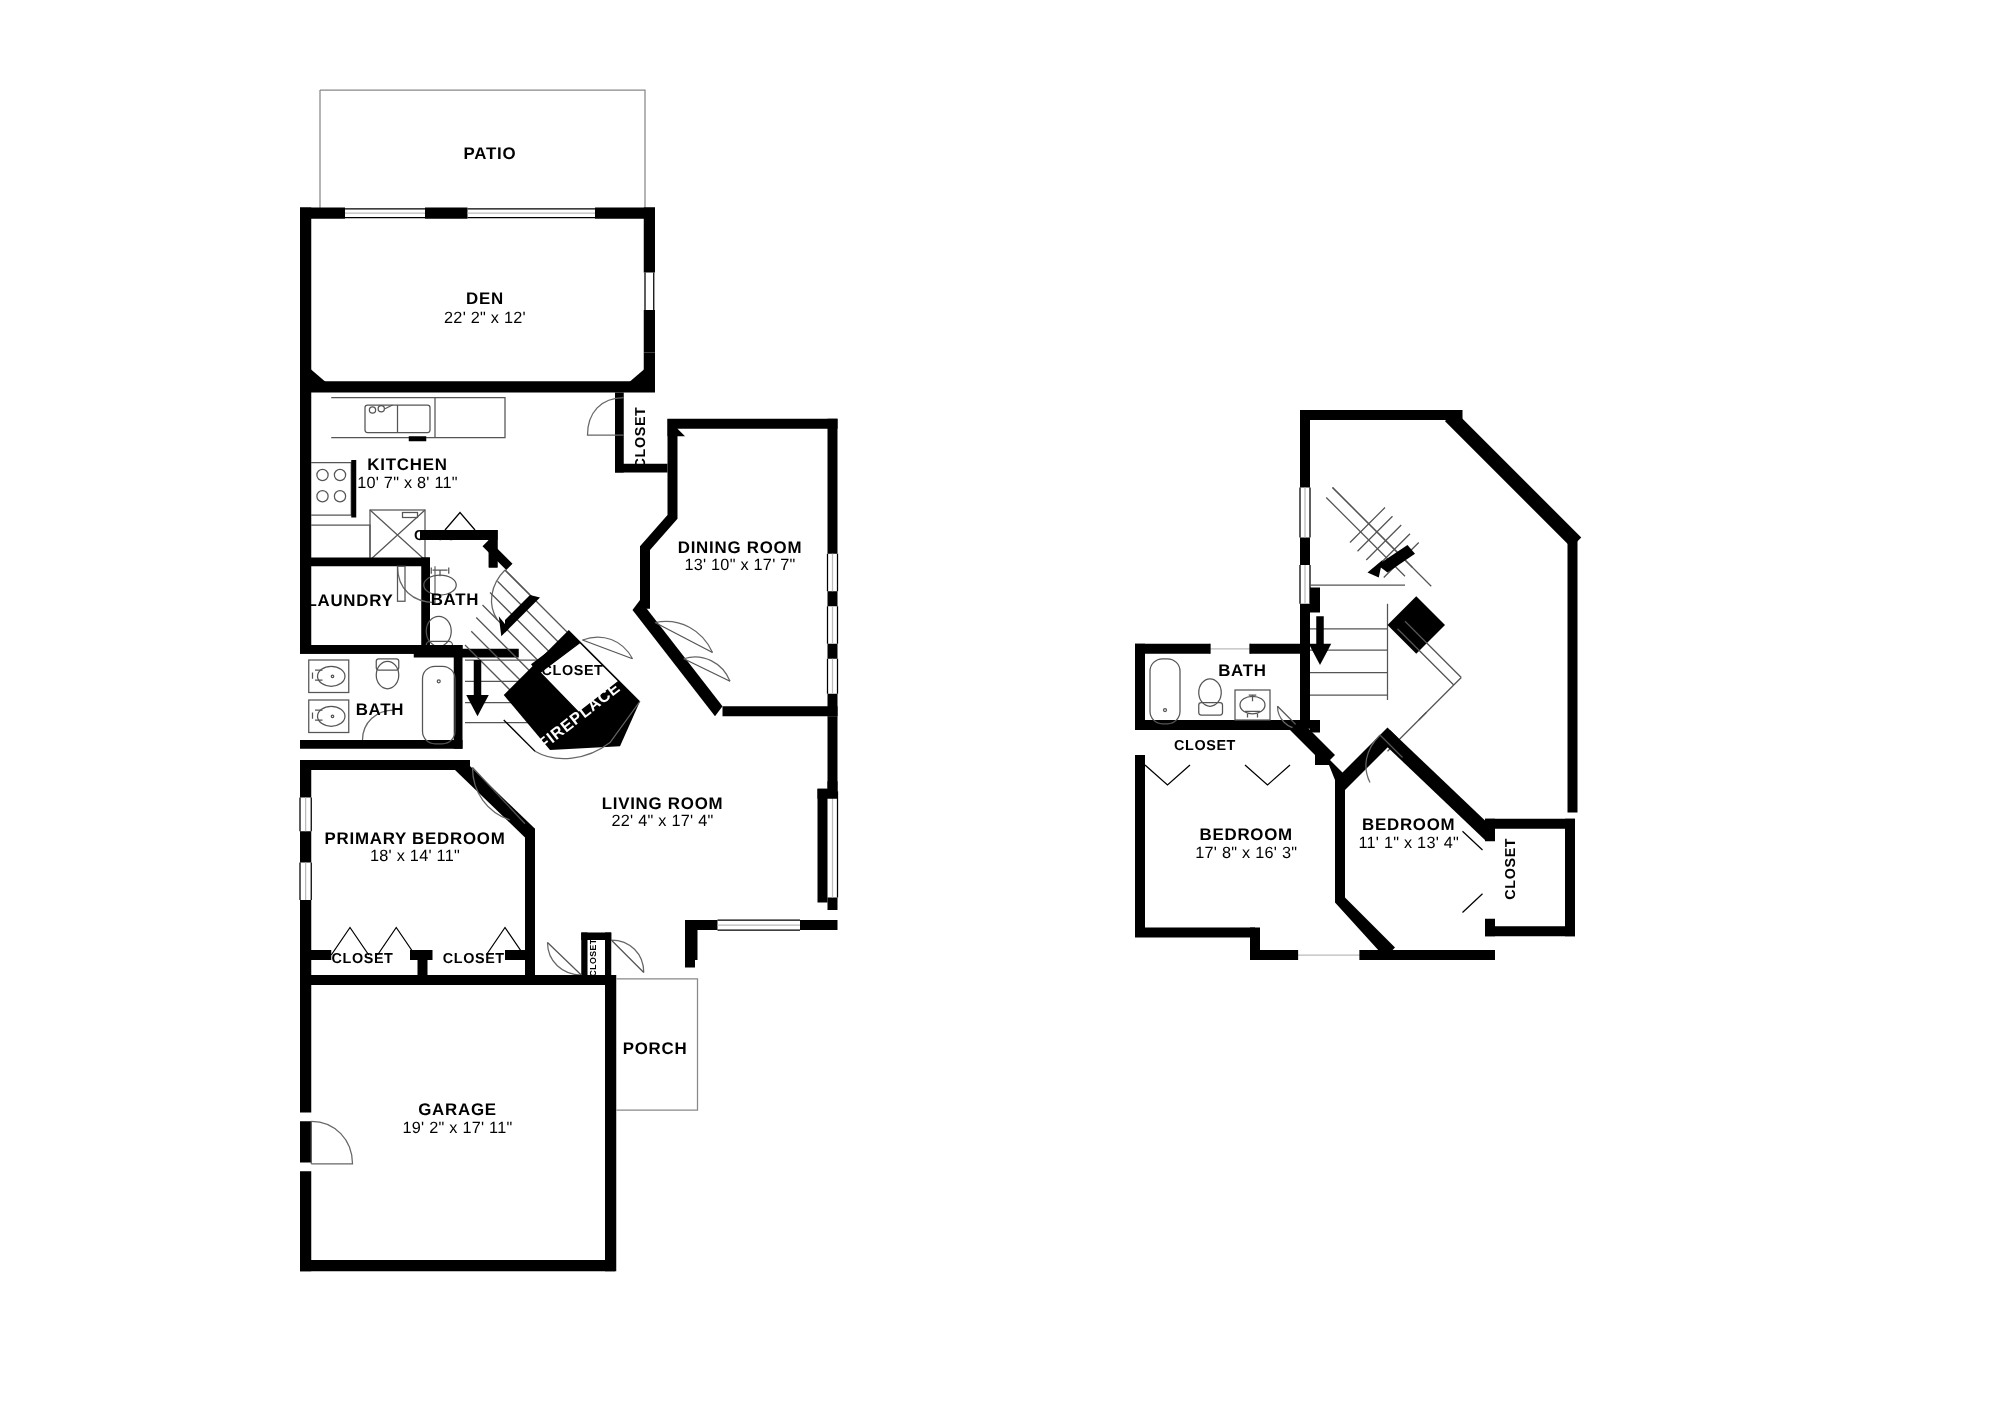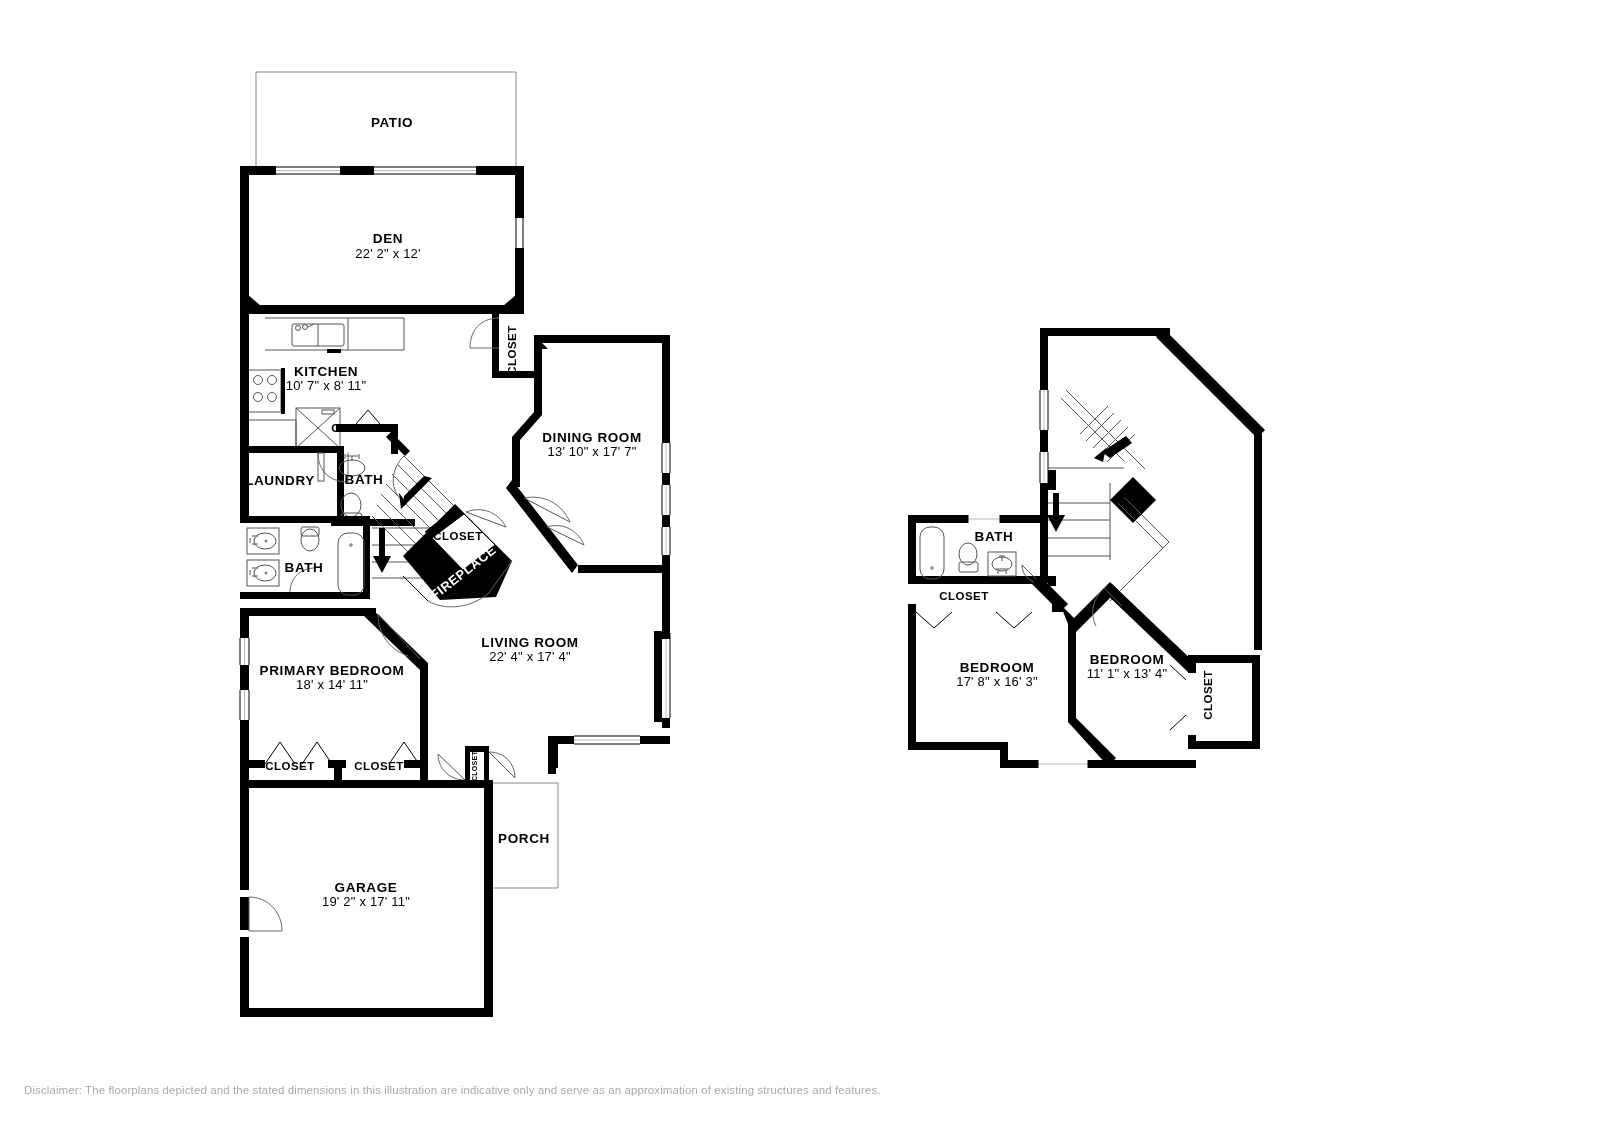--- a/index.html
+++ b/index.html
@@ -473,15 +473,14 @@
 
       <g>
         <rect class="wall" x="1048" y="576" width="8" height="10"></rect>
         <path class="wall" d="M1048,470 L1056,470 L1056,490 L1048,490 Z"></path>
         <path class="doorarc" d="M1072,596 C1084,584 1096,580 1108,582" opacity="0"></path>
       </g>
     </g>
 
   </svg>
 
-  <div class="disclaimer" id="disclaimer-line-1">Disclaimer: The floorplans depicted and the stated dimensions in this illustration are indicative only and serve as an approximation of existing structures and features.</div>
 
 </div>
 
 </body></html>

